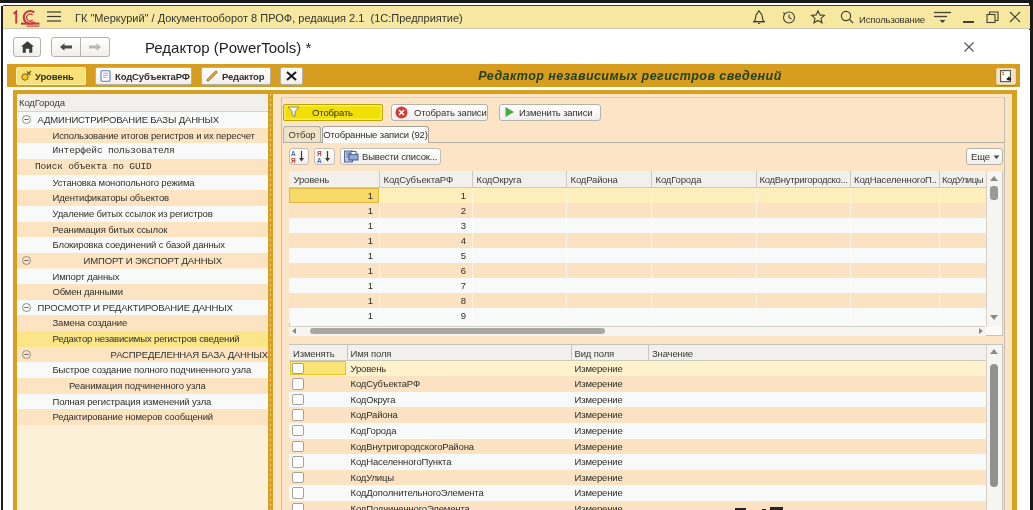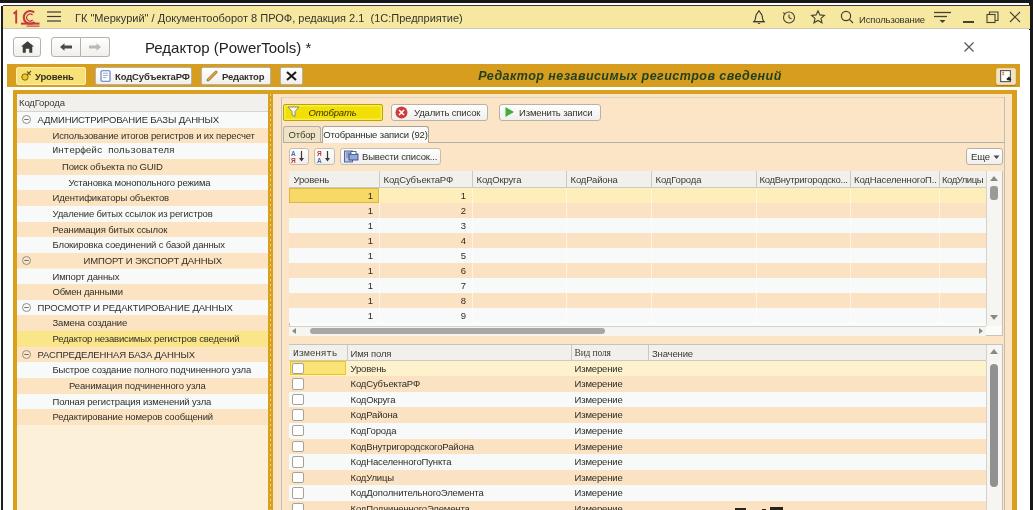--- a/index.html
+++ b/index.html
@@ -158,23 +158,23 @@
 <svg class="a" style="left:22px;top:115.33px;" width="9" height="9" viewBox="0 0 9 9">
     <circle cx="4.5" cy="4.5" r="4" fill="none" stroke="#8f8f87" stroke-width="1"></circle>
     <path d="M2.3 4.5 H6.7" stroke="#6f6f67" stroke-width="1"></path>
   </svg>
 <div class="a tt" style="left:37.5px;top:112.00px;width:230.5px;line-height:15.65px;color:#30302a;">АДМИНИСТРИРОВАНИЕ БАЗЫ ДАННЫХ</div>
 <div class="a" style="left:17px;top:127.65px;width:251px;height:15.65px;background:#fce4c3;"></div>
 <div class="a tt" style="left:52.5px;top:127.65px;width:215.5px;line-height:15.65px;color:#30302a;">Использование итогов регистров и их пересчет</div>
 <div class="a" style="left:17px;top:143.30px;width:251px;height:15.65px;background:#f8f9f9;"></div>
 <div class="a tt" style="left:52.5px;top:143.30px;width:215.5px;line-height:15.65px;color:#30302a;font-family:Liberation Mono, monospace;">Интерфейс пользователя</div>
 <div class="a" style="left:17px;top:158.95px;width:251px;height:15.65px;background:#fce4c3;"></div>
-<div class="a tt" style="left:62px;top:158.95px;width:215.5px;line-height:15.65px;color:#30302a;">Поиск объекта по GUID</div>
+<div class="a tt" style="left:35px;top:158.95px;width:215.5px;line-height:15.65px;color:#30302a;font-family:Liberation Mono, monospace;">Поиск объекта по GUID</div>
 <div class="a" style="left:17px;top:174.60px;width:251px;height:15.65px;background:#f8f9f9;"></div>
-<div class="a tt" style="left:52.5px;top:174.60px;width:215.5px;line-height:15.65px;color:#30302a;margin-left:16px;">Установка монопольного режима</div>
+<div class="a tt" style="left:52.5px;top:174.60px;width:215.5px;line-height:15.65px;color:#30302a;">Установка монопольного режима</div>
 <div class="a" style="left:17px;top:190.25px;width:251px;height:15.65px;background:#fce4c3;"></div>
 <div class="a tt" style="left:52.5px;top:190.25px;width:215.5px;line-height:15.65px;color:#30302a;">Идентификаторы объектов</div>
 <div class="a" style="left:17px;top:205.90px;width:251px;height:15.65px;background:#f8f9f9;"></div>
 <div class="a tt" style="left:52.5px;top:205.90px;width:215.5px;line-height:15.65px;color:#30302a;">Удаление битых ссылок из регистров</div>
 <div class="a" style="left:17px;top:221.55px;width:251px;height:15.65px;background:#fce4c3;"></div>
 <div class="a tt" style="left:52.5px;top:221.55px;width:215.5px;line-height:15.65px;color:#30302a;">Реанимация битых ссылок</div>
 <div class="a" style="left:17px;top:237.20px;width:251px;height:15.65px;background:#f8f9f9;"></div>
 <div class="a tt" style="left:52.5px;top:237.20px;width:215.5px;line-height:15.65px;color:#30302a;">Блокировка соединений с базой данных</div>
 <div class="a" style="left:17px;top:252.85px;width:251px;height:15.65px;background:#fce4c3;"></div>
 <svg class="a" style="left:22px;top:256.18px;" width="9" height="9" viewBox="0 0 9 9">
@@ -194,45 +194,45 @@
 <div class="a tt" style="left:37.5px;top:299.80px;width:230.5px;line-height:15.65px;color:#30302a;">ПРОСМОТР И РЕДАКТИРОВАНИЕ ДАННЫХ</div>
 <div class="a" style="left:17px;top:315.45px;width:251px;height:15.65px;background:#fce4c3;"></div>
 <div class="a tt" style="left:52.5px;top:315.45px;width:215.5px;line-height:15.65px;color:#30302a;">Замена создание</div>
 <div class="a" style="left:17px;top:331.10px;width:251px;height:15.65px;background:#fae588;"></div>
 <div class="a tt" style="left:52.5px;top:331.10px;width:215.5px;line-height:15.65px;color:#30302a;">Редактор независимых регистров сведений</div>
 <div class="a" style="left:17px;top:346.75px;width:251px;height:15.65px;background:#fce4c3;"></div>
 <svg class="a" style="left:22px;top:350.07px;" width="9" height="9" viewBox="0 0 9 9">
     <circle cx="4.5" cy="4.5" r="4" fill="none" stroke="#8f8f87" stroke-width="1"></circle>
     <path d="M2.3 4.5 H6.7" stroke="#6f6f67" stroke-width="1"></path>
   </svg>
-<div class="a tt" style="left:37.5px;top:346.75px;width:230.5px;line-height:15.65px;color:#30302a;">РАСПРЕДЕЛЕННАЯ БАЗА ДАННЫХ</div>
+<div class="a tt" style="left:37.5px;top:346.75px;width:230.5px;line-height:15.65px;color:#30302a;text-align:right;">РАСПРЕДЕЛЕННАЯ БАЗА ДАННЫХ</div>
 <div class="a" style="left:17px;top:362.40px;width:251px;height:15.65px;background:#f8f9f9;"></div>
 <div class="a tt" style="left:52.5px;top:362.40px;width:215.5px;line-height:15.65px;color:#30302a;">Быстрое создание полного подчиненного узла</div>
 <div class="a" style="left:17px;top:378.05px;width:251px;height:15.65px;background:#fce4c3;"></div>
 <div class="a tt" style="left:69px;top:378.05px;width:215.5px;line-height:15.65px;color:#30302a;">Реанимация подчиненного узла</div>
 <div class="a" style="left:17px;top:393.70px;width:251px;height:15.65px;background:#f8f9f9;"></div>
 <div class="a tt" style="left:52.5px;top:393.70px;width:215.5px;line-height:15.65px;color:#30302a;">Полная регистрация изменений узла</div>
 <div class="a" style="left:17px;top:409.35px;width:251px;height:15.65px;background:#fce4c3;"></div>
 <div class="a tt" style="left:52.5px;top:409.35px;width:215.5px;line-height:15.65px;color:#30302a;">Редактирование номеров сообщений</div>
 
 <div class="a" style="left:272.5px;top:94px;width:739.5px;height:416px;background:#fce5c7;"></div>
 <div class="a" style="left:281px;top:97px;width:1px;height:413px;background:#c3beb2;"></div>
 <div class="a" style="left:1003.5px;top:97px;width:1px;height:413px;background:#c3beb2;"></div>
 <div class="a" style="left:281px;top:97px;width:723px;height:1px;background:#ddd2bd;"></div>
 <div class="a" style="left:282.5px;top:103.5px;width:100px;height:17px;background:#f2df04;border:1px solid #b9a700;border-radius:2px;box-shadow:inset 0 0 0 1.5px rgba(250,245,150,.55);"></div>
 <svg class="a" style="left:287px;top:106px;" width="13" height="12" viewBox="0 0 13 12">
     <path d="M1 1 H12 L8 5.5 V10.5 L5 9 V5.5 Z" fill="#f8f6ee" stroke="#8a8878" stroke-width="1"></path>
   </svg>
-<div class="a tt" style="left:283.5px;top:107px;width:98px;text-align:center;color:#37320a;font-style:italic;">Отобрать</div>
+<div class="a tt" style="left:283.5px;top:107px;width:98px;text-align:center;color:#37320a;">Отобрать</div>
 <div class="a btn" style="left:390.5px;top:103.5px;width:97.5px;height:17px;"></div>
 <svg class="a" style="left:395px;top:105.5px;" width="13" height="13" viewBox="0 0 13 13">
     <circle cx="6.5" cy="6.5" r="6" fill="#cf3d38"></circle>
     <path d="M4 4 L9 9 M9 4 L4 9" stroke="#fff" stroke-width="1.6"></path>
   </svg>
-<div class="a tt" style="left:414px;top:107px;color:#33332d;">Удалить список</div>
+<div class="a tt" style="left:414px;top:107px;color:#33332d;">Отобрать записи</div>
 <div class="a btn" style="left:498.5px;top:103.5px;width:102.5px;height:17px;"></div>
 <svg class="a" style="left:504px;top:106px;" width="11" height="12" viewBox="0 0 11 12">
     <path d="M1.5 1 L10 6 L1.5 11 Z" fill="#3fae3d"></path>
   </svg>
 <div class="a tt" style="left:519px;top:107px;color:#33332d;">Изменить записи</div>
 <div class="a" style="left:282.5px;top:141.7px;width:721px;height:1px;background:#b3aea2;"></div>
 <div class="a dots" style="left:282.5px;top:126px;width:38.5px;height:15.7px;background:#eee3c6;border:1px solid #b3aea2;border-bottom:none;border-radius:3px 3px 0 0;"></div>
 <div class="a tt" style="left:283px;top:129px;width:38px;text-align:center;color:#3a3a32;">Отбор</div>
 <div class="a" style="left:322px;top:125.5px;width:107px;height:17.4px;background:#fbfbf9;border:1px solid #a8a398;border-bottom:none;border-radius:3px 3px 0 0;"></div>
 <div class="a tt" style="left:322px;top:129px;width:107px;text-align:center;color:#2c2c26;">Отобранные записи (92)</div>
@@ -326,23 +326,23 @@
 <div class="a" style="left:985.5px;top:171px;width:16.5px;height:154.5px;background:#f6f5f2;border-left:1px solid #d5d2ca;"></div>
 <svg class="a" style="left:990px;top:176px;" width="8" height="6" viewBox="0 0 8 6">
     <path d="M4 0 L0 5 H8 Z" fill="#8a8a84"></path>
   </svg>
 <svg class="a" style="left:990px;top:314px;" width="8" height="6" viewBox="0 0 8 6">
     <path d="M4 6 L0 1 H8 Z" fill="#8a8a84"></path>
   </svg>
 <div class="a" style="left:990px;top:186px;width:7.5px;height:14px;background:#9a9a96;border-radius:3px;"></div>
 <div class="a" style="left:288.5px;top:344px;width:714px;height:166px;background:#fbfbfa;border:1px solid #c6c3bb;border-bottom:none;"></div>
 <div class="a dots" style="left:289px;top:344.5px;width:696.5px;height:16px;background:#f1f0ec;border-bottom:1px solid #ccc9c1;"></div>
-<div class="a tt" style="left:293px;top:347.5px;color:#3b3b35;font-family:Liberation Mono, monospace;">Изменять</div>
+<div class="a tt" style="left:293px;top:347.5px;color:#3b3b35;">Изменять</div>
 <div class="a tt" style="left:350.5px;top:347.5px;color:#3b3b35;">Имя поля</div>
-<div class="a tt" style="left:574.5px;top:347.5px;color:#3b3b35;font-family:Liberation Serif, serif;">Вид поля</div>
+<div class="a tt" style="left:574.5px;top:347.5px;color:#3b3b35;">Вид поля</div>
 <div class="a tt" style="left:652px;top:347.5px;color:#3b3b35;">Значение</div>
 <div class="a" style="left:346.5px;top:344.5px;width:1px;height:16px;background:#ccc9c1;"></div>
 <div class="a" style="left:570.5px;top:344.5px;width:1px;height:16px;background:#ccc9c1;"></div>
 <div class="a" style="left:648px;top:344.5px;width:1px;height:16px;background:#ccc9c1;"></div>
 <div class="a" style="left:289px;top:360.50px;width:696.5px;height:15.60px;background:#fdf2cc;"></div>
 <div class="a" style="left:289.5px;top:361.00px;width:56px;height:14.10px;background:#f9e475;border:1.5px solid #e8c520;"></div>
 <div class="a" style="left:292px;top:362.55px;width:11.5px;height:11.5px;background:#fff;border:1px solid #a5a29a;border-radius:2px;"></div>
 <div class="a tt" style="left:350.5px;top:360.50px;line-height:15.60px;color:#2e2e28;">Уровень</div>
 <div class="a tt" style="left:574.5px;top:360.50px;line-height:15.60px;color:#2e2e28;">Измерение</div>
 <div class="a" style="left:289px;top:376.10px;width:696.5px;height:15.60px;background:#fbe2c2;"></div>

